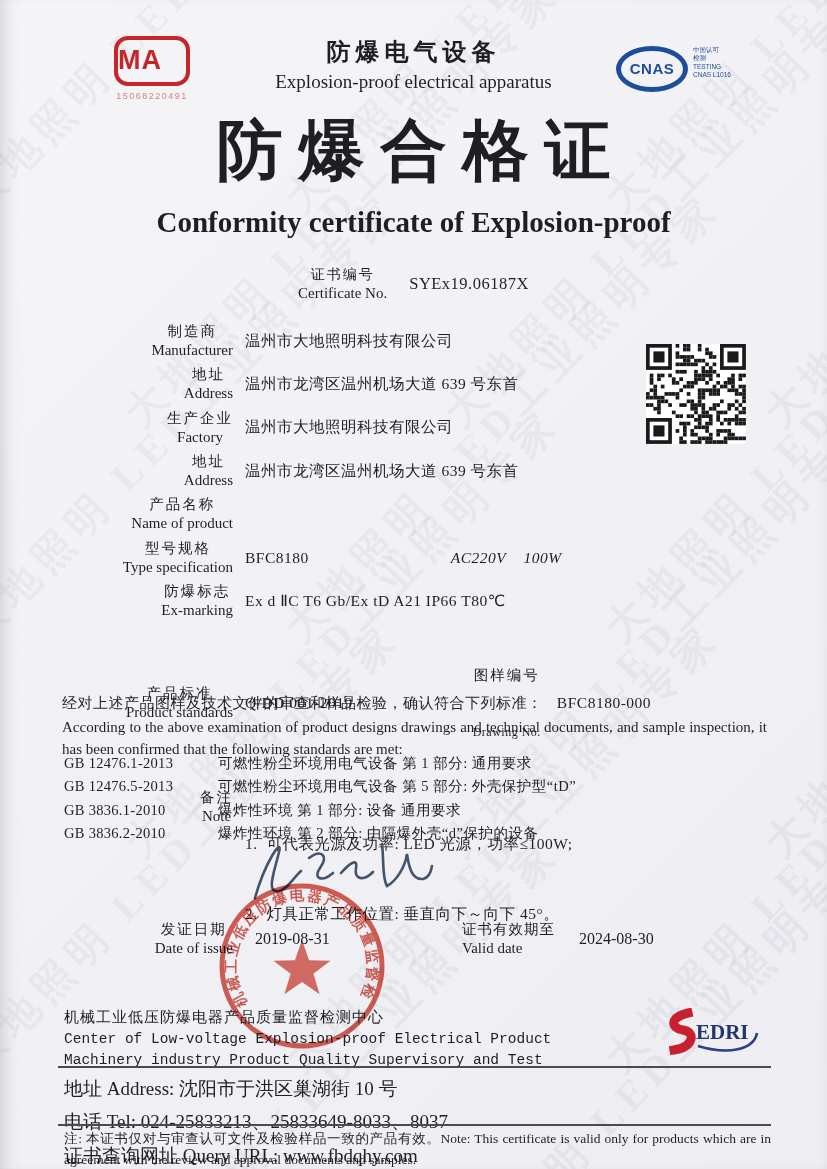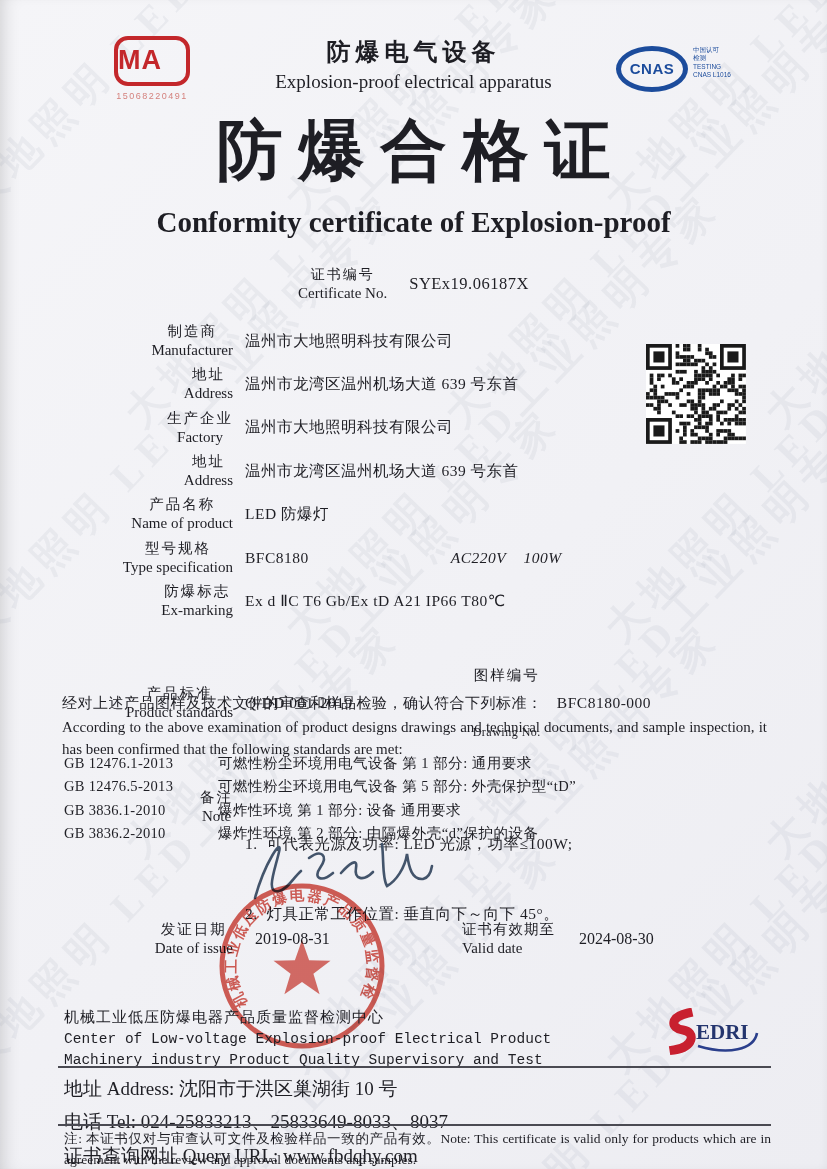--- a/index.html
+++ b/index.html
@@ -188,21 +188,20 @@
       <div class="fvalue">温州市龙湾区温州机场大道 639 号东首</div>
     </div>
 
     <div class="frow">
       <div class="flabel">
           <div class="inner">
         <div class="cn">产品名称</div>
         <div class="en">Name of product</div>
       </div>
         </div>
-      <div class="fvalue">LED 防爆灯</div>
     </div>
 
     <div class="frow spec-row">
       <div class="flabel">
           <div class="inner">
         <div class="cn">型号规格</div>
         <div class="en">Type specification</div>
       </div>
         </div>
       <div class="fvalue">

